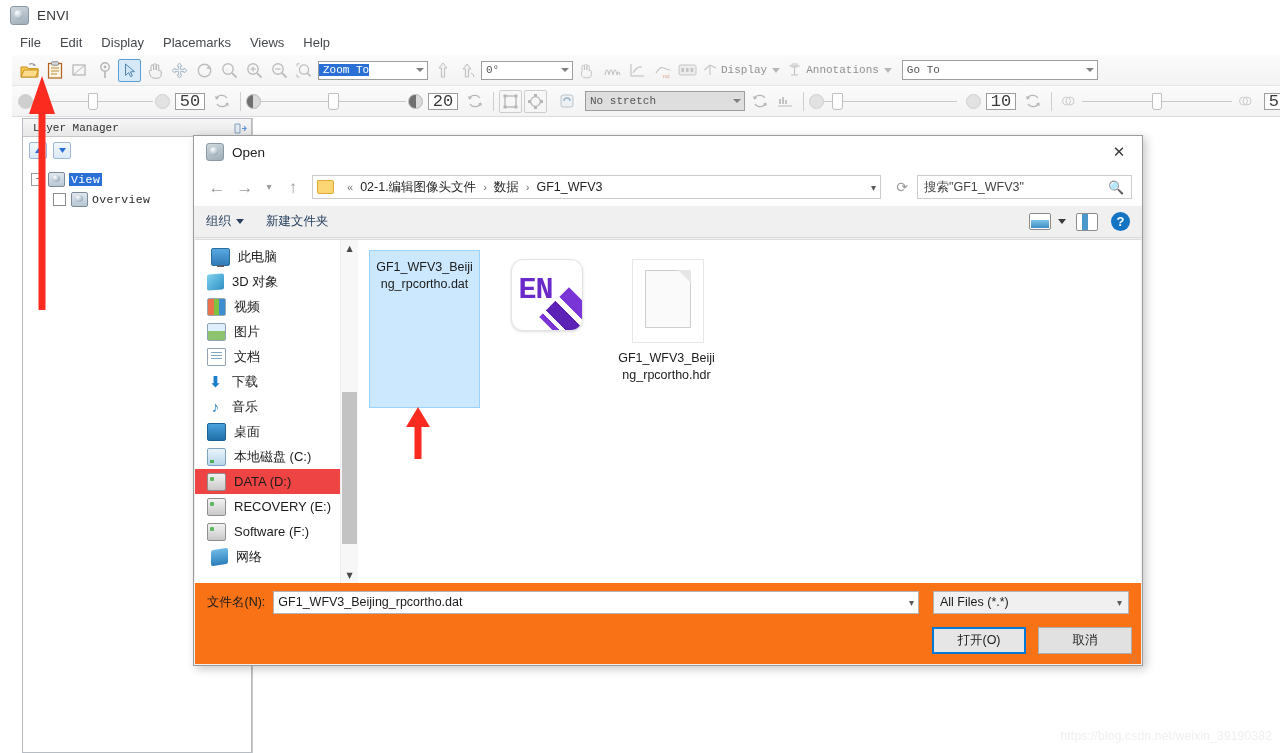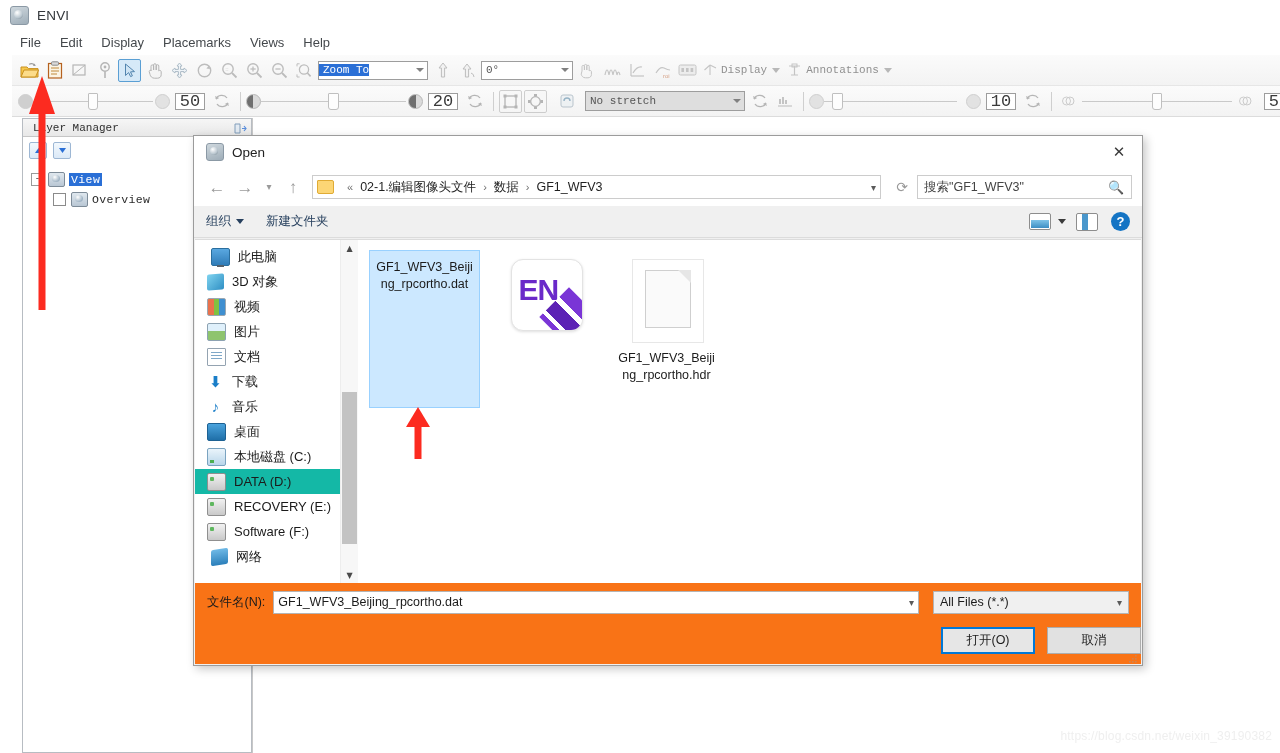--- a/index.html
+++ b/index.html
@@ -213,21 +213,21 @@
   #dlg-body{
     position:absolute;left:1px;top:103px;right:1px;height:344px;background:#ffffff;
     border-top:1px solid #dcdcdc;display:flex;
   }
   #nav-pane{
     width:145px;flex:none;position:relative;background:#fff;overflow:hidden;
   }
   #nav-list{padding-top:4px;}
   .nav-row{display:flex;align-items:center;height:25px;padding-left:16px;box-sizing:border-box;font-size:13px;color:#1b1b1b;}
   .nav-row.indent{padding-left:12px;}
-  .nav-row.selected{background:#14b8a6;}
+  .nav-row.selected{background:#ef4444;}
   .nav-row .ic{width:17px;height:16px;margin-right:8px;flex:none;position:relative;}
   .nav-row .lbl{white-space:nowrap;}
 
   .ic-pc{background:linear-gradient(180deg,#5aa8e0,#2f7cb8);border-radius:2px;border:1px solid #2a6e9e;}
   .ic-pc::after{content:"";position:absolute;left:5px;bottom:-2px;width:7px;height:2px;background:#55606a;}
   .ic-3d{background:linear-gradient(135deg,#7fd3ef,#2f8fc4);border-radius:2px;transform:skewY(-4deg);}
   .ic-video{background:#f0f0f0;border:1px solid #9aa7b2;border-radius:2px;
             background-image:linear-gradient(90deg,#e9724c 0 33%,#7fc241 33% 66%,#3f8fd0 66% 100%);}
   .ic-pic{background:linear-gradient(180deg,#dff0fb 0 45%,#8ec46e 45% 100%);border:1px solid #8da2b2;border-radius:2px;}
   .ic-doc{background:#fff;border:1px solid #94a3b1;border-radius:1px;}
@@ -281,21 +281,21 @@
   .vcd-text{
     position:absolute;right:7px;bottom:14px;font-size:15px;color:#cfcfcf;font-weight:bold;letter-spacing:.5px;
   }
   
   .thumb-en{
     position:absolute;left:3px;top:1px;width:70px;height:70px;background:#fff;border-radius:12px;
     border:1px solid #e3e3e3;box-shadow:0 1px 3px rgba(0,0,0,.13);overflow:hidden;
   }
   .en-letters{
     position:absolute;left:7px;top:13px;font-size:30px;font-weight:bold;color:#6a29c9;
-    font-family:Liberation Sans, sans-serif;letter-spacing:-1px;
+    font-family:Liberation Mono, monospace;letter-spacing:-1px;
   }
   .en-swoosh{
     position:absolute;right:-8px;bottom:-8px;width:42px;height:42px;transform:rotate(45deg);
     background:linear-gradient(180deg,#7a35d6 0 33%,#ffffff 33% 45%,#5c21b5 45% 78%,#ffffff 78% 88%,#7a35d6 88% 100%);
   }
   
   .thumb-blank{
     position:absolute;left:16px;top:12px;width:44px;height:56px;background:#fafafa;border:1px solid #cfcfcf;
   }
   .thumb-blank::after{
@@ -310,21 +310,21 @@
     flex:1;height:23px;border:1px solid #b4b4b4;background:#fff;box-sizing:border-box;
     display:flex;align-items:center;padding:0 4px;position:relative;
   }
   #filename-value{font-size:12.5px;color:#1b1b1b;flex:1;white-space:nowrap;overflow:hidden;}
   .combo-chev{color:#5b5b5b;font-size:10px;padding-left:6px;}
   #filter-select{
     width:196px;height:23px;border:1px solid #b4b4b4;background:#f0f0f0;box-sizing:border-box;
     display:flex;align-items:center;padding:0 6px;margin-left:14px;flex:none;
   }
   #filter-value{font-size:12.5px;color:#1b1b1b;flex:1;white-space:nowrap;}
-  #button-row{display:flex;justify-content:flex-end;padding:10px 0 0 0;gap:12px;}
+  #button-row{display:flex;justify-content:flex-end;padding:10px 9px 0 0;gap:12px;}
   .dlg-btn{
     width:94px;height:27px;box-sizing:border-box;background:#e1e1e1;border:1px solid #adadad;
     font-size:12.5px;color:#1b1b1b;display:flex;align-items:center;justify-content:center;
   }
   .dlg-btn.primary{border:2px solid #0078d7;background:#e6e6e6;}
   #resize-grip{position:absolute;right:3px;bottom:2px;width:10px;height:10px;opacity:.45;}
 
   
   .red-arrow{position:absolute;pointer-events:none;}
   #watermark{
@@ -506,20 +506,24 @@
       <svg width="17" height="15" viewBox="0 0 17 15">
         <path d="M3 3 H14 M8.5 3 V12 M5 12 H12" fill="none" stroke="#a6a6a6" stroke-width="1.2"></path>
         <rect x="6" y="1" width="5" height="3" fill="none" stroke="#a6a6a6"></rect>
       </svg>
     </div>
     <div class="tb-label">Annotations</div>
     <div class="tb-btn" style="width:12px;opacity:.6;">
       <div style="width:0;height:0;border-left:4px solid transparent;border-right:4px solid transparent;border-top:5px solid #8d8d8d;"></div>
     </div>
 
+    <div class="tb-combo" style="width:196px;margin-left:6px;height:20px;">
+      <span class="txt">Go To</span>
+      <span class="arr"></span>
+    </div>
   </div>
 
   <div id="toolbar-row-2">
     <div class="tb-circ dark"></div>
     <div class="tb-slider" style="width:120px;">
       <div class="track" style="width:60px;"></div>
         <div class="knob"></div>
         <div class="track" style="width:60px;"></div>
     </div>
     <div class="tb-circ"></div>

